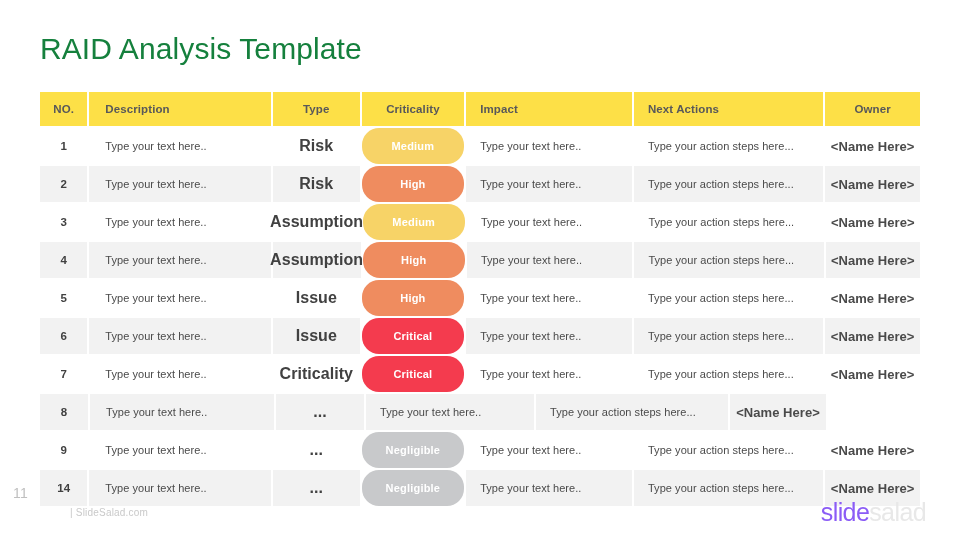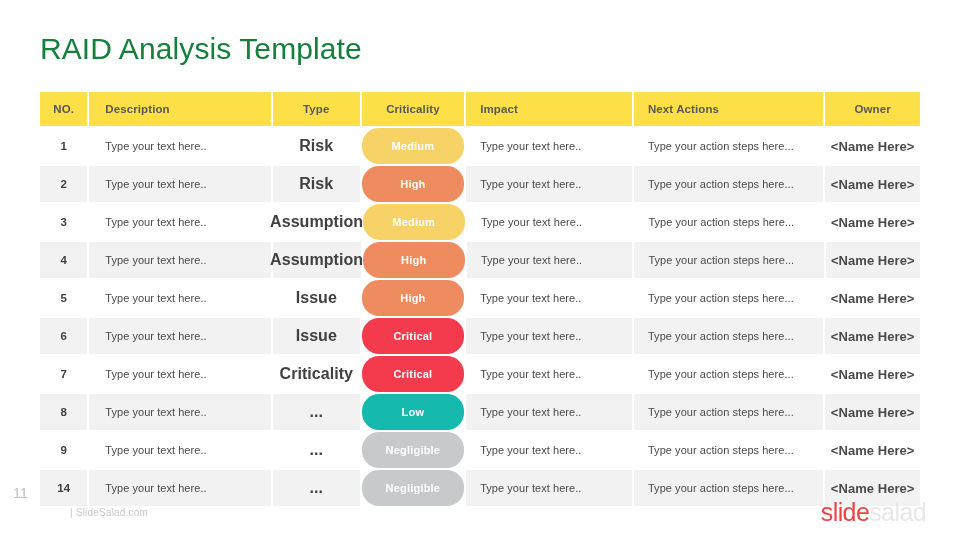--- a/index.html
+++ b/index.html
@@ -153,21 +153,21 @@
   .brand {
     position: absolute;
     right: 34px;
     top: 500px;
     font-size: 25px;
     font-weight: 400;
     letter-spacing: -0.6px;
     line-height: 1;
     white-space: nowrap;
   }
-  .brand .b1 { color: #ef4444; }
+  .brand .b1 { color: #8b5cf6; }
   .brand .b2 { color: #e8e8e8; }
 </style>
 </head>
 <body>
 
 <div class="slide">
 
   <div class="slide-title">RAID Analysis Template</div>
 
   <div class="raid-table">
@@ -243,21 +243,20 @@
           <div class="cell c-type">Criticality</div>
           <div class="cell c-crit" style="background: rgb(244, 59, 78);">Critical</div>
           <div class="cell c-impact">Type your text here..</div>
           <div class="cell c-next">Type your action steps here...</div>
           <div class="cell c-owner">&lt;Name Here&gt;</div>
         </div>
         <div class="raid-row raid-body-row even">
           <div class="cell c-no">8</div>
           <div class="cell c-desc">Type your text here..</div>
           <div class="cell c-type">...</div>
-          <div class="cell c-crit" style="background: rgb(21, 185, 174);">Low</div>
           <div class="cell c-impact">Type your text here..</div>
           <div class="cell c-next">Type your action steps here...</div>
           <div class="cell c-owner">&lt;Name Here&gt;</div>
         </div>
         <div class="raid-row raid-body-row odd">
           <div class="cell c-no">9</div>
           <div class="cell c-desc">Type your text here..</div>
           <div class="cell c-type">...</div>
           <div class="cell c-crit" style="background: rgb(200, 201, 203);">Negligible</div>
           <div class="cell c-impact">Type your text here..</div>

